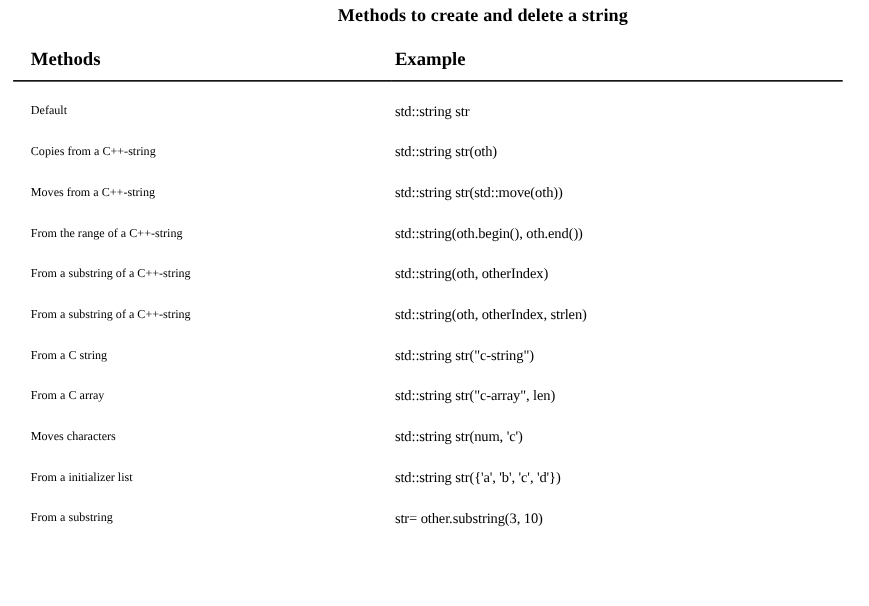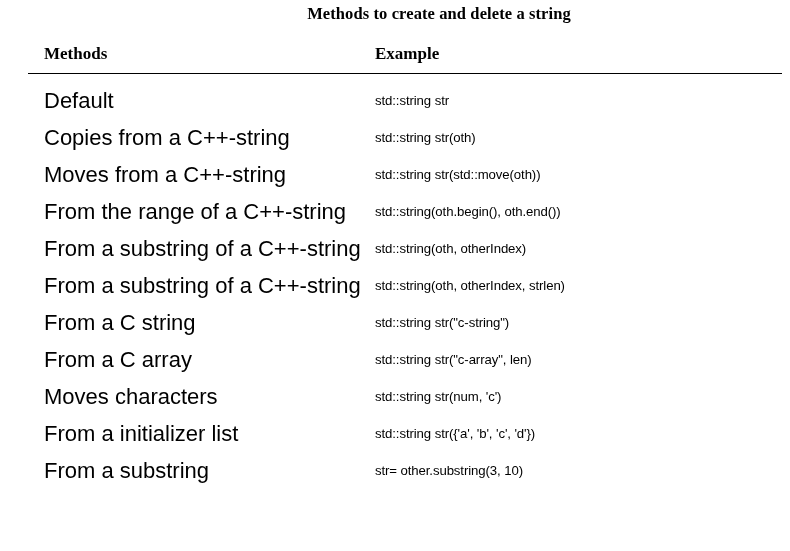--- a/index.html
+++ b/index.html
@@ -28,21 +28,21 @@
     width: 790px;
     text-align: center;
     font-size: 16.5px;
     font-weight: bold;
     letter-spacing: 0.1px;
     margin-left: 44px;
   }
   .table-block {
     position: absolute;
     top: 44px;
-    left: 28px;
+    left: 12px;
     width: 754px;
   }
   table.methods-table {
     border-collapse: collapse;
     width: 754px;
     table-layout: fixed;
   }
   table.methods-table col.col-method { width: 344px; }
   table.methods-table col.col-example { width: 410px; }
 
@@ -63,27 +63,27 @@
 
   table.methods-table tbody td {
     padding: 0;
     height: 37px;
     vertical-align: middle;
     border: none;
   }
   table.methods-table tbody tr:first-child td { padding-top: 8px; }
 
   td.cell-method {
-    font-family: Liberation Sans, sans-serif;
-    font-size: 22px;
+    font-family: Liberation Serif, serif;
+    font-size: 11px;
     padding-left: 16px !important;
     white-space: nowrap;
   }
   td.cell-example {
-    font-family: Liberation Sans, sans-serif;
+    font-family: Liberation Serif, serif;
     font-size: 13.2px;
     padding-left: 3px !important;
     white-space: pre;
     letter-spacing: -0.1px;
   }
 </style>
 </head>
 <body>
 
 <div class="page">

